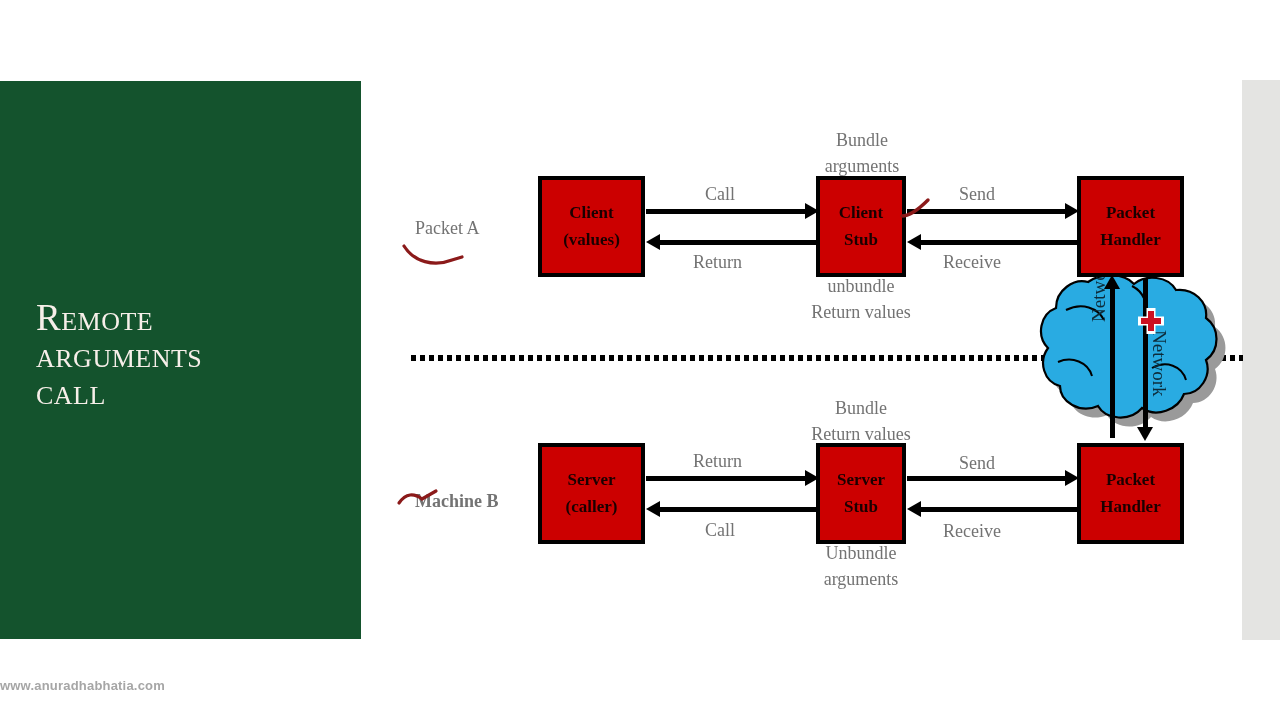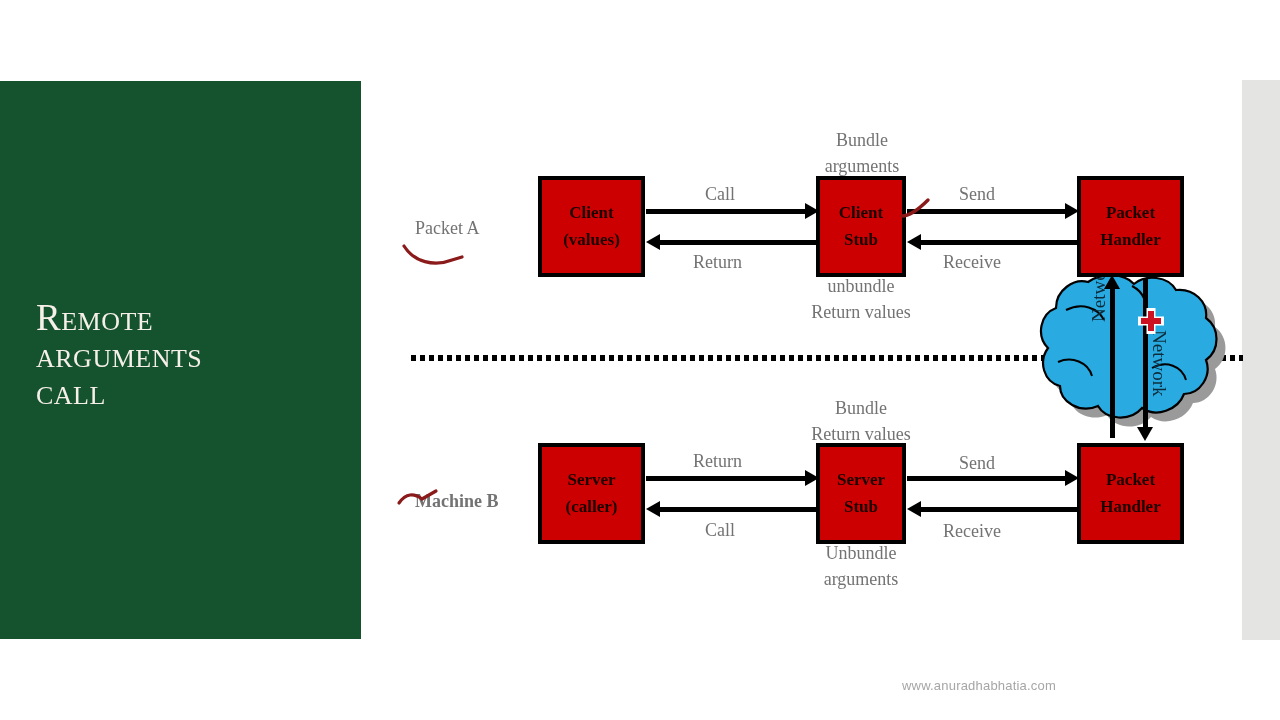--- a/index.html
+++ b/index.html
@@ -30,25 +30,26 @@
 
   
   .right-strip{
     position:absolute;left:1242px;top:80px;width:38px;height:560px;
     background:#e4e4e2;
   }
 
   
   .footer{
     position:absolute;left:0;top:678px;width:1056px;
-    text-align:right;
+    text-align:left;
     font-family:"Liberation Sans", sans-serif;
     font-size:13px;
     color:#a6a6a6;
     letter-spacing:0.2px;
+    font-weight:bold;
   }
 
   
   .nodebox{
     position:absolute;
     background:#cc0000;
     border:4px solid #000000;
     box-sizing:border-box;
     color:#1a0000;
     font-family:"Liberation Serif", serif;

